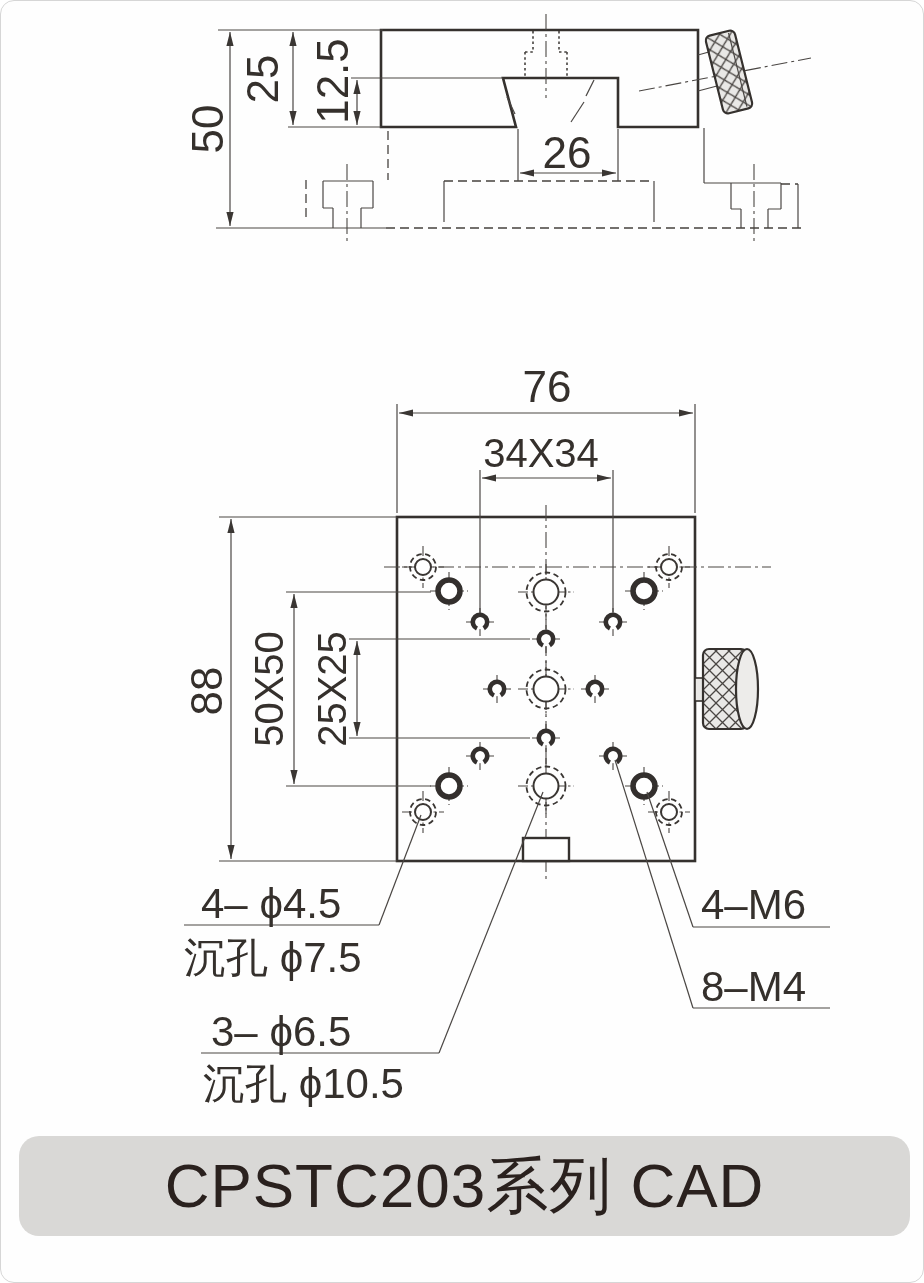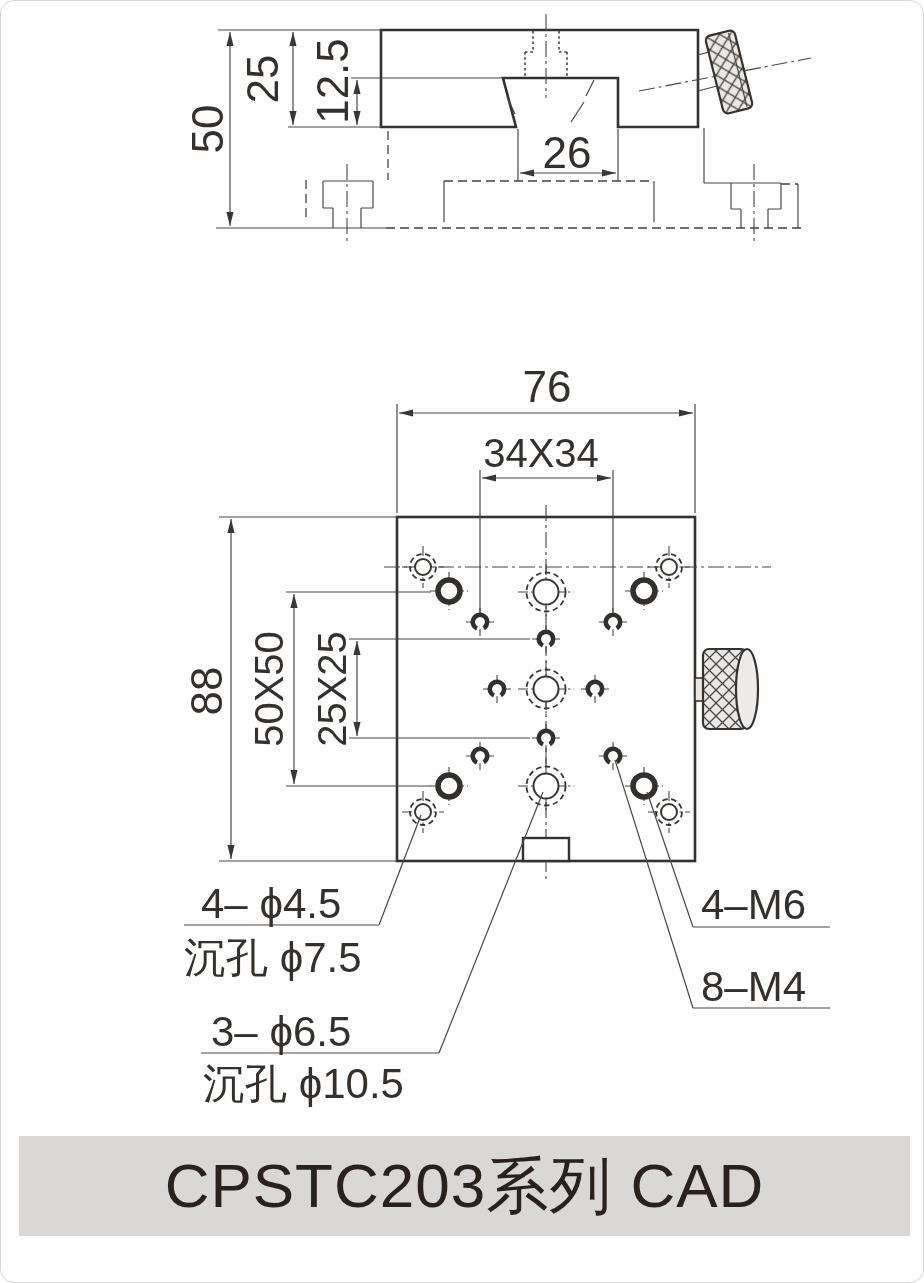--- a/index.html
+++ b/index.html
@@ -12,21 +12,21 @@
   .hid{fill:none;stroke:#45413e;stroke-width:1.6;stroke-dasharray:2.5 2.8;}
   .dash{fill:none;stroke:#45413e;stroke-width:1.3;stroke-dasharray:9 5;}
   .cline{fill:none;stroke:#4a4643;stroke-width:1.1;stroke-dasharray:16 4 3 4;}
   .cl{stroke:#4a4643;stroke-width:1.1;stroke-dasharray:10 3 2.5 3;}
   .dashed{fill:none;stroke:#3a3633;stroke-width:1.8;stroke-dasharray:5.5 3.5;}
   .solidhole{fill:#fff;stroke:#3a3633;stroke-width:2;}
   .dimtxt{font-size:44px;}
   .dimtxt2{font-size:40px;}
   .callout{font-size:42px;}
   .title-bar{position:absolute;left:18px;top:1135px;width:891px;height:100px;
-             background:#d9d8d6;display:flex;align-items:center;justify-content:center;}
+             background:#d9d8d6;display:flex;align-items:center;justify-content:center;border-radius:20px;}
   .title-bar span{font-size:62px;color:#2a211e;letter-spacing:1px;white-space:nowrap;}
 </style>
 </head>
 <body>
 
 <div class="page">
   <svg width="924" height="1283" viewBox="0 0 924 1283">
     <defs>
       <marker id="aE" markerUnits="userSpaceOnUse" markerWidth="16" markerHeight="10" viewBox="0 0 16 10" refX="15" refY="5" orient="auto">
         <path d="M15,5 L1,1.4 L1,8.6 Z" fill="#3a3633"></path>

